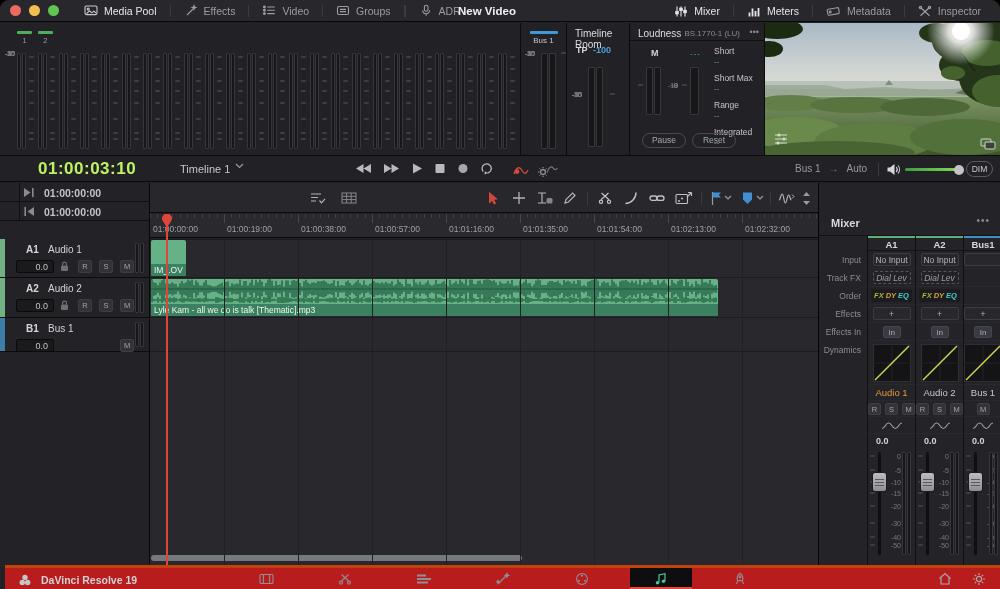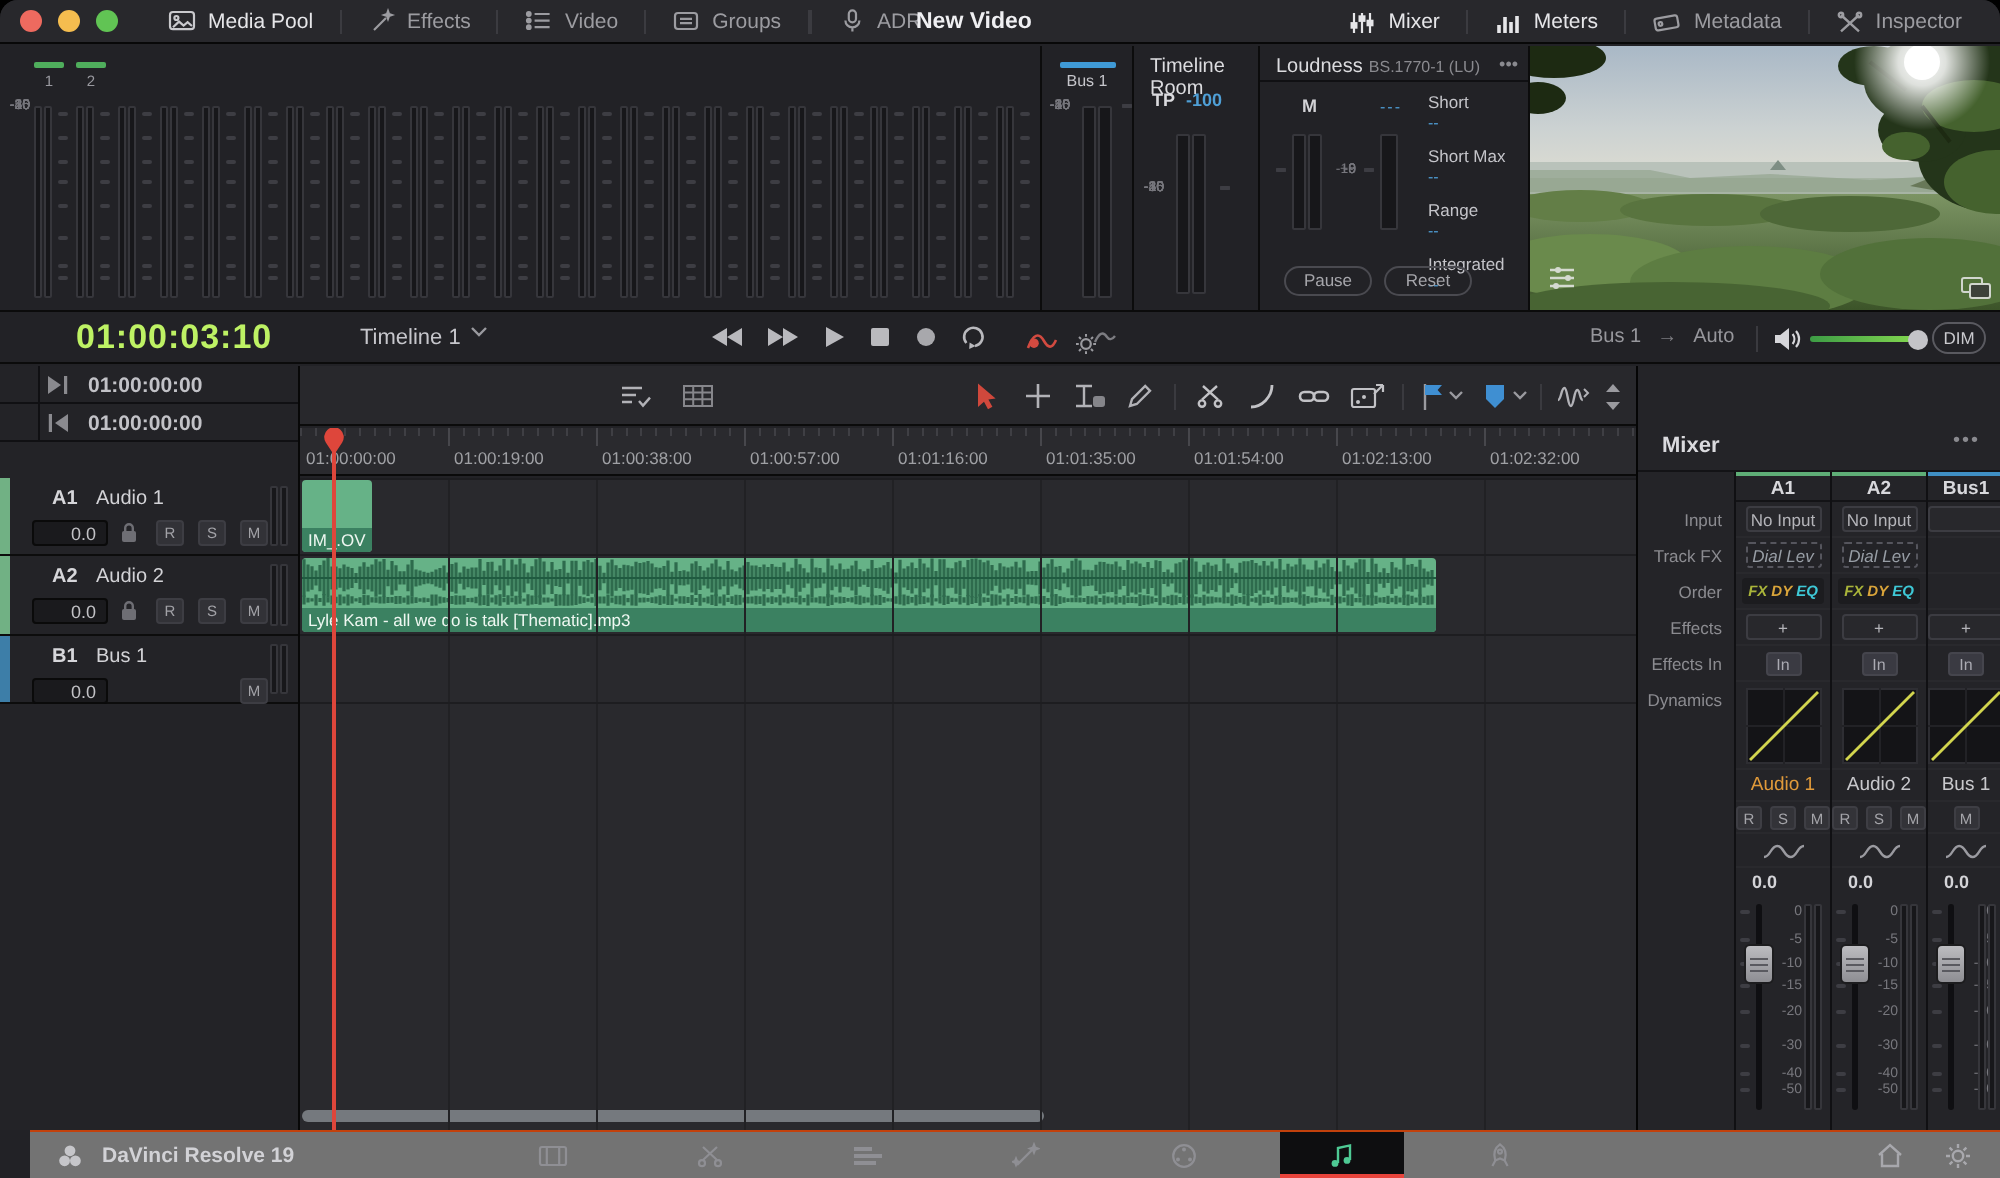--- a/index.html
+++ b/index.html
@@ -134,21 +134,21 @@
   .f-rail{position:absolute;left:10px;top:5px;bottom:10px;width:3px;background:#0f0f12;border-radius:2px}
   .f-knob{position:absolute;left:4px;top:25px;width:15px;height:20px;border-radius:3px;border:1px solid #1c1c1e;
     background:linear-gradient(#bcbcc0,#8e8e93);z-index:2}
   .f-knob::after{content:"";position:absolute;left:2px;right:2px;top:4px;bottom:4px;
     background:repeating-linear-gradient(180deg,transparent 0 2px,#5a5a60 2px 3px)}
   .f-scale{position:absolute;left:20px;top:5px;bottom:10px;width:13px}
   .f-ticks{position:absolute;left:2px;top:5px;bottom:10px}
   .f-meter{position:absolute;right:4px;top:5px;bottom:10px}
 
   
-  .statusbar{position:absolute;left:15px;right:0;bottom:0;height:24px;background:#737373;border-top:1px solid #c2410c}
+  .statusbar{position:absolute;left:5px;right:0;bottom:0;height:24px;background:#b91c1c;border-top:3px solid #c2410c}
   .sb-logo{position:absolute;left:14px;top:6px}
   .sb-app{position:absolute;left:36px;top:6px;font-size:10.5px;font-weight:bold;color:#d2d2d6}
   .page{position:absolute;top:0;bottom:0;width:62px;display:flex;align-items:center;justify-content:center}
   .page.active{background:#0e0e10}
   .page.active::after{content:"";position:absolute;left:0;right:0;bottom:0;height:2px;background:#e8443c}
   .sb-right{position:absolute;top:0;bottom:0;display:flex;align-items:center;justify-content:center;width:30px}
 </style>
 </head>
 <body>
 

